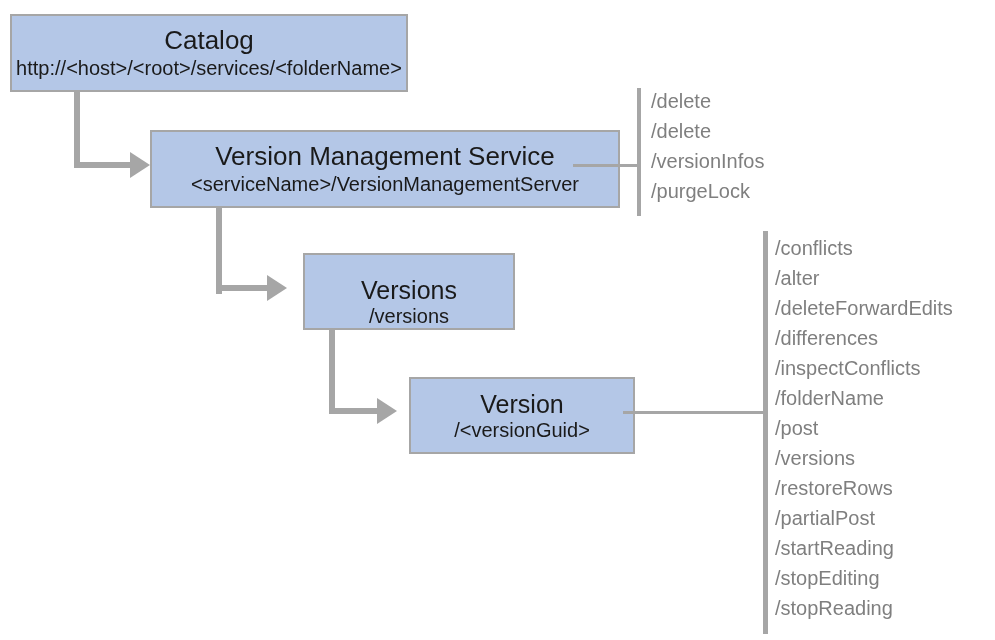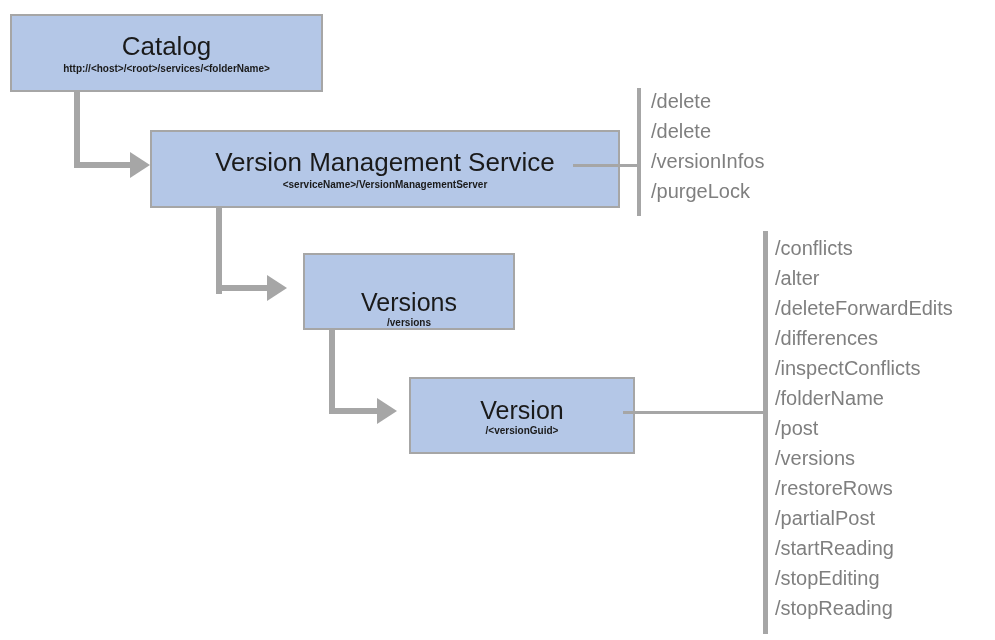--- a/index.html
+++ b/index.html
@@ -29,27 +29,27 @@
     justify-content: center;
     text-align: center;
   }
   .node-title {
     font-size: 26px;
     line-height: 1.12;
     color: var(--title-text);
     white-space: nowrap;
   }
   .node-subtitle {
-    font-size: 10px;
-    font-weight: 700;
+    font-size: 20px;
+    font-weight: 400;
     color: var(--title-text);
     white-space: nowrap;
     margin-top: 1px;
   }
-  #node-catalog  { left: 10px;  top: 14px;  width: 313px; height: 78px; }
+  #node-catalog  { left: 10px;  top: 14px;  width: 398px; height: 78px; }
   #node-vms      { left: 150px; top: 130px; width: 470px; height: 78px; }
   #node-versions { left: 303px; top: 253px; width: 212px; height: 77px; justify-content: flex-end; }
   #node-version  { left: 409px; top: 377px; width: 226px; height: 77px; }
   #node-versions .node-title, #node-version .node-title { font-size: 25px; }
 
   .conn { position: absolute; background: var(--connector); }
   .arrowhead {
     position: absolute;
     width: 0; height: 0;
     border-top: 13px solid transparent;

